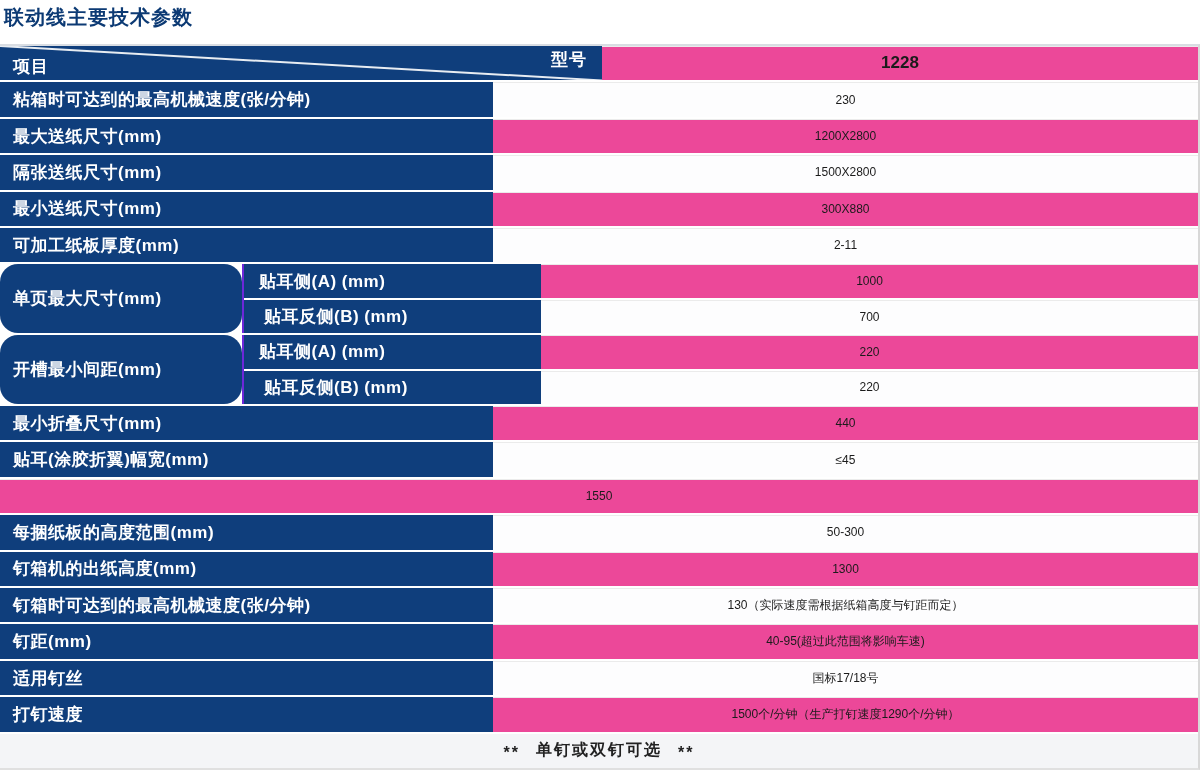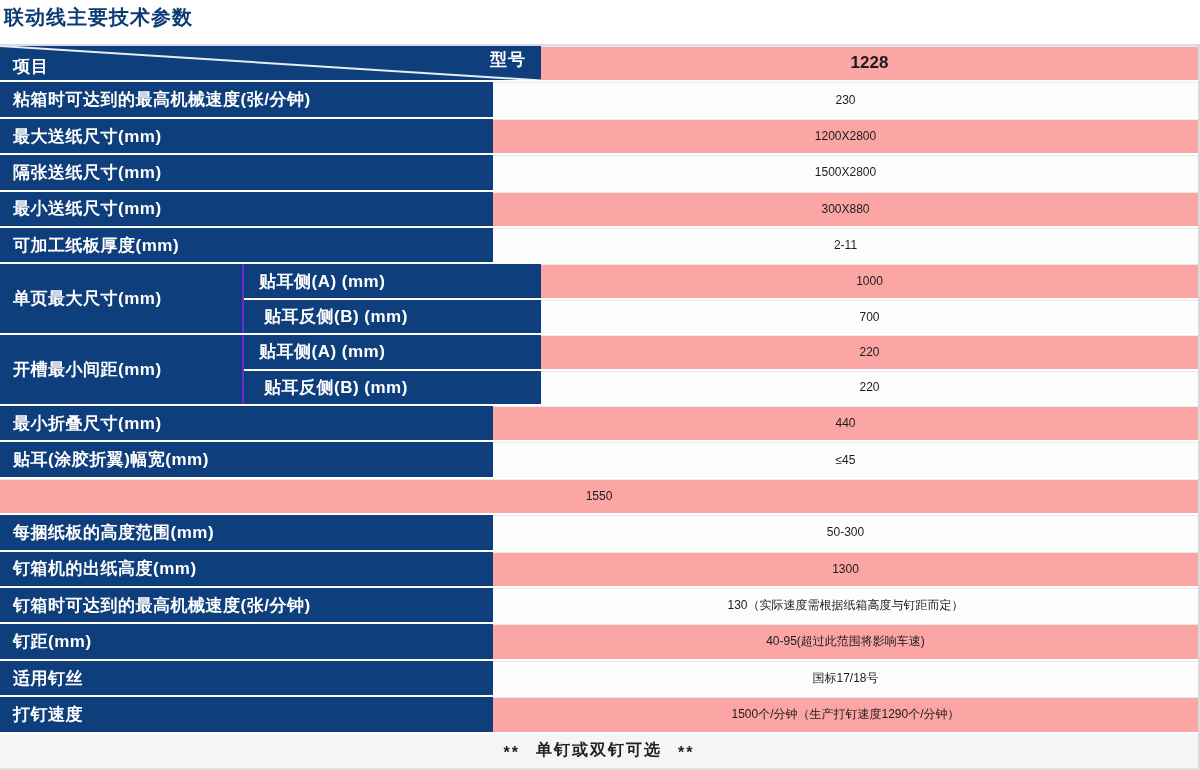--- a/index.html
+++ b/index.html
@@ -30,39 +30,39 @@
   .lbl{
     width:493px;flex:none;box-sizing:border-box;
     background:#0f3e7c;color:#ffffff;
     font-size:17px;font-weight:bold;
     display:flex;align-items:center;
     padding-left:13px;
     letter-spacing:0.5px;
   }
   .grp{width:242px;flex:none;box-sizing:border-box;
     background:#0f3e7c;color:#ffffff;font-size:17px;font-weight:bold;
-    display:flex;align-items:center;padding-left:13px;letter-spacing:0.5px;}
+    display:flex;align-items:center;padding-left:13px;letter-spacing:0.5px;border-radius:18px;}
   .mid{width:299px;flex:none;display:flex;flex-direction:column;
     border-left:2px solid #6d28d9;box-sizing:border-box;}
   .mid .sub{flex:1;background:#0f3e7c;color:#ffffff;font-size:17px;font-weight:bold;
     display:flex;align-items:center;padding-left:15px;letter-spacing:0.5px;}
   .mid .sub + .sub{border-top:2px solid #ffffff;padding-left:20px;}
   .valcol{flex:1;display:flex;flex-direction:column;min-width:0;}
   .valcol .val + .val{border-top:2px solid #ffffff;}
   .val{
     flex:1;display:flex;align-items:center;justify-content:center;
     font-size:12px;color:#1b1b1b;
     box-shadow:inset 0 1px 0 #ebebeb;
   }
-  .val.g{background:#fca5a5;}
+  .val.g{background:#ec4899;}
   .val.w{background:#fdfdfe;}
   .val.model{font-weight:bold;font-size:17px;}
   
   .hdr-lbl{
-    width:541px;flex:none;position:relative;
+    width:602px;flex:none;position:relative;
     background:#0f3e7c;color:#ffffff;box-sizing:border-box;
   }
   .hdr-lbl svg{position:absolute;inset:0;width:100%;height:100%;}
   .hdr-item{position:absolute;left:13px;bottom:2px;font-size:17px;font-weight:bold;letter-spacing:1px;}
   .hdr-model{position:absolute;right:15px;top:2px;font-size:17px;font-weight:bold;letter-spacing:1px;}
   
   .foot{
     flex:1;display:flex;align-items:center;justify-content:center;
     background:#f4f5f7;color:#222222;font-size:16px;
     border-top:2px solid #ffffff;

